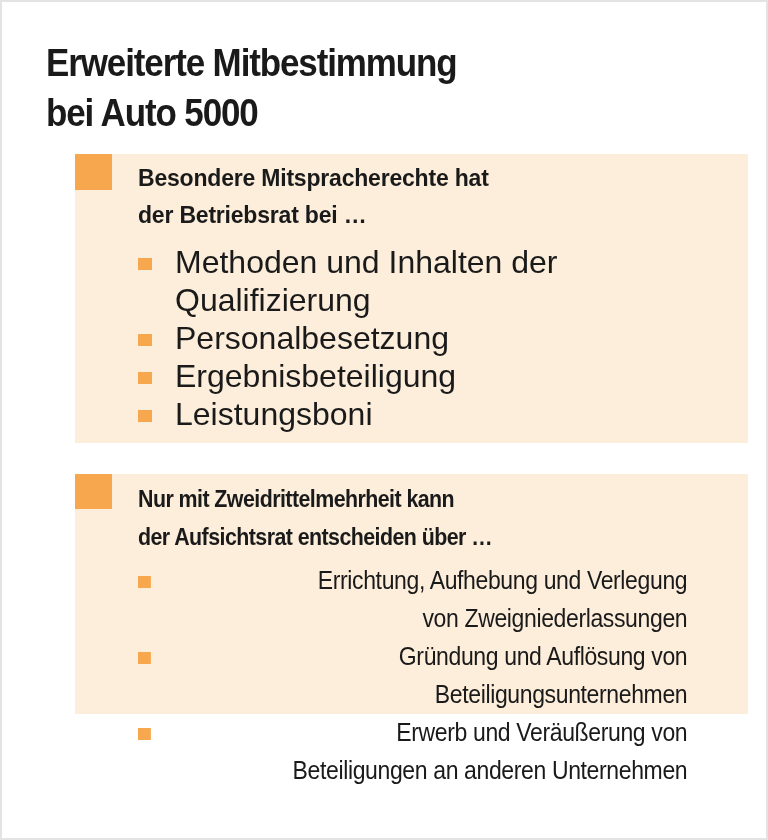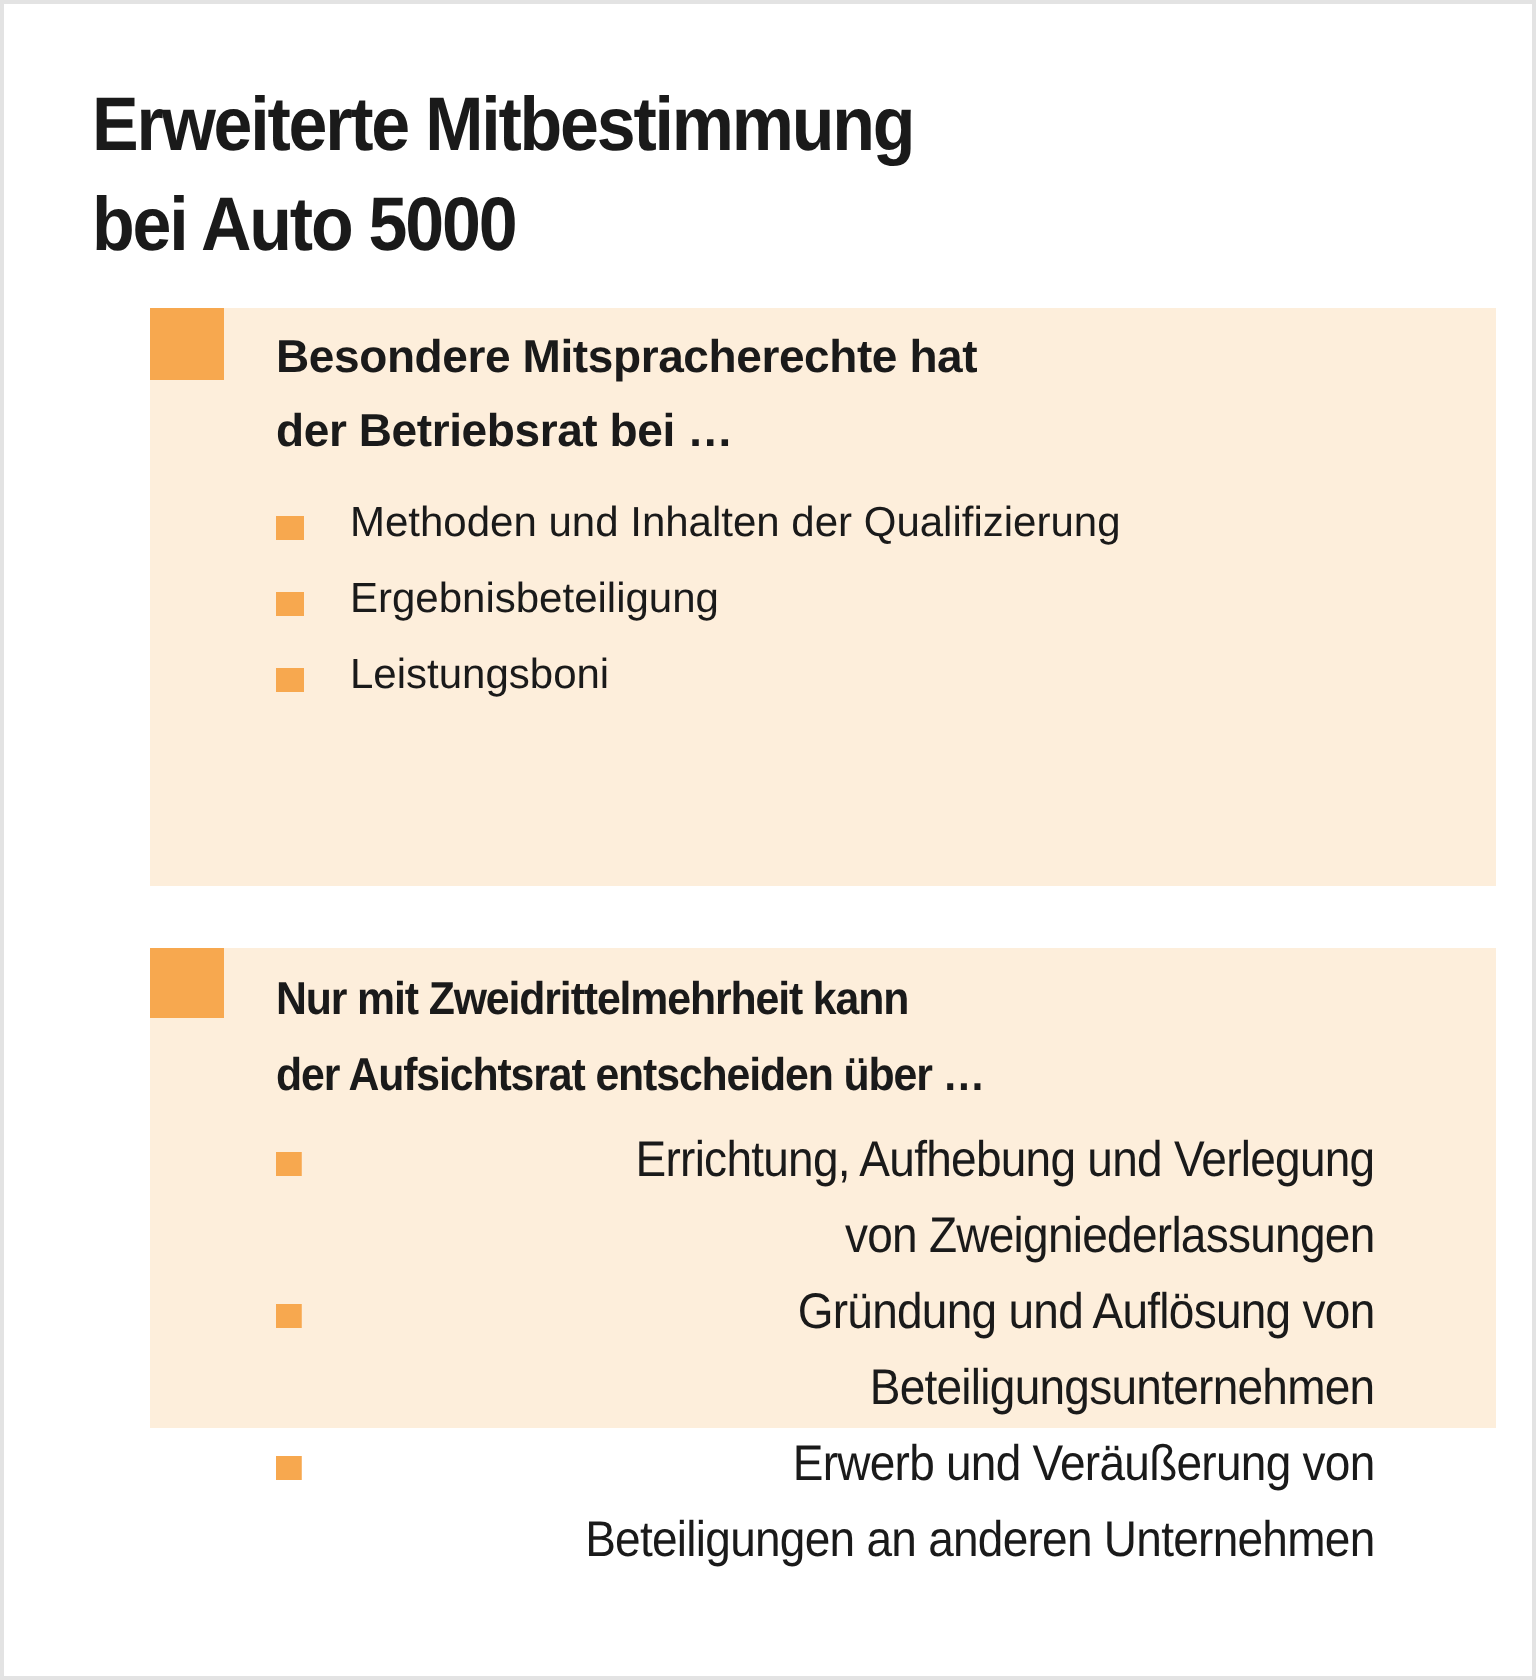--- a/index.html
+++ b/index.html
@@ -30,21 +30,21 @@
     .p1 .heading { top: 6px; font-size: 23px; line-height: 37px; letter-spacing: -0.2px; }
     .p2 .heading { top: 6px; font-size: 23px; line-height: 38px; letter-spacing: -0.6px;
       transform: scaleX(0.93); transform-origin: left top; }
     .list { position: absolute; left: 63px; margin: 0; padding: 0; list-style: none; }
     .p1 .list { top: 89px; }
     .p2 .list { top: 87px; text-align: right; }
     .item {
       position: relative; padding-left: 37px;
       font-family: "Liberation Sans", sans-serif; color: #1a1a1a;
     }
-    .p1 .item { font-size: 21px; line-height: 38px; }
+    .p1 .item { font-size: 32px; line-height: 38px; }
     .p2 .item { font-size: 25px; line-height: 38px; letter-spacing: -0.4px;
       transform: scaleX(0.92); transform-origin: left top; width: 560px; }
     .bullet {
       position: absolute; left: 0; top: 15px; width: 14px; height: 12px; background: #f7a84f;
     }
     .bullet.gray { background: #a9aeb3; }
   </style>
 </head>
 <body>
 
@@ -58,20 +58,24 @@
 <section class="panel p1">
   <div class="panel-marker"></div>
   <h2 class="heading">
     <span>Besondere Mitspracherechte hat</span><br>
     <span>der Betriebsrat bei …</span>
   </h2>
   <ul class="list">
     <li class="item">
       <span class="bullet"></span>
       <span>Methoden und Inhalten der Qualifizierung</span>
+    </li>
+    <li class="item">
+      <span class="bullet"></span>
+      <span>Personalbesetzung</span>
     </li>
     <li class="item">
       <span class="bullet"></span>
       <span>Ergebnisbeteiligung</span>
     </li>
     <li class="item">
       <span class="bullet"></span>
       <span>Leistungsboni</span>
     </li>
   </ul>

